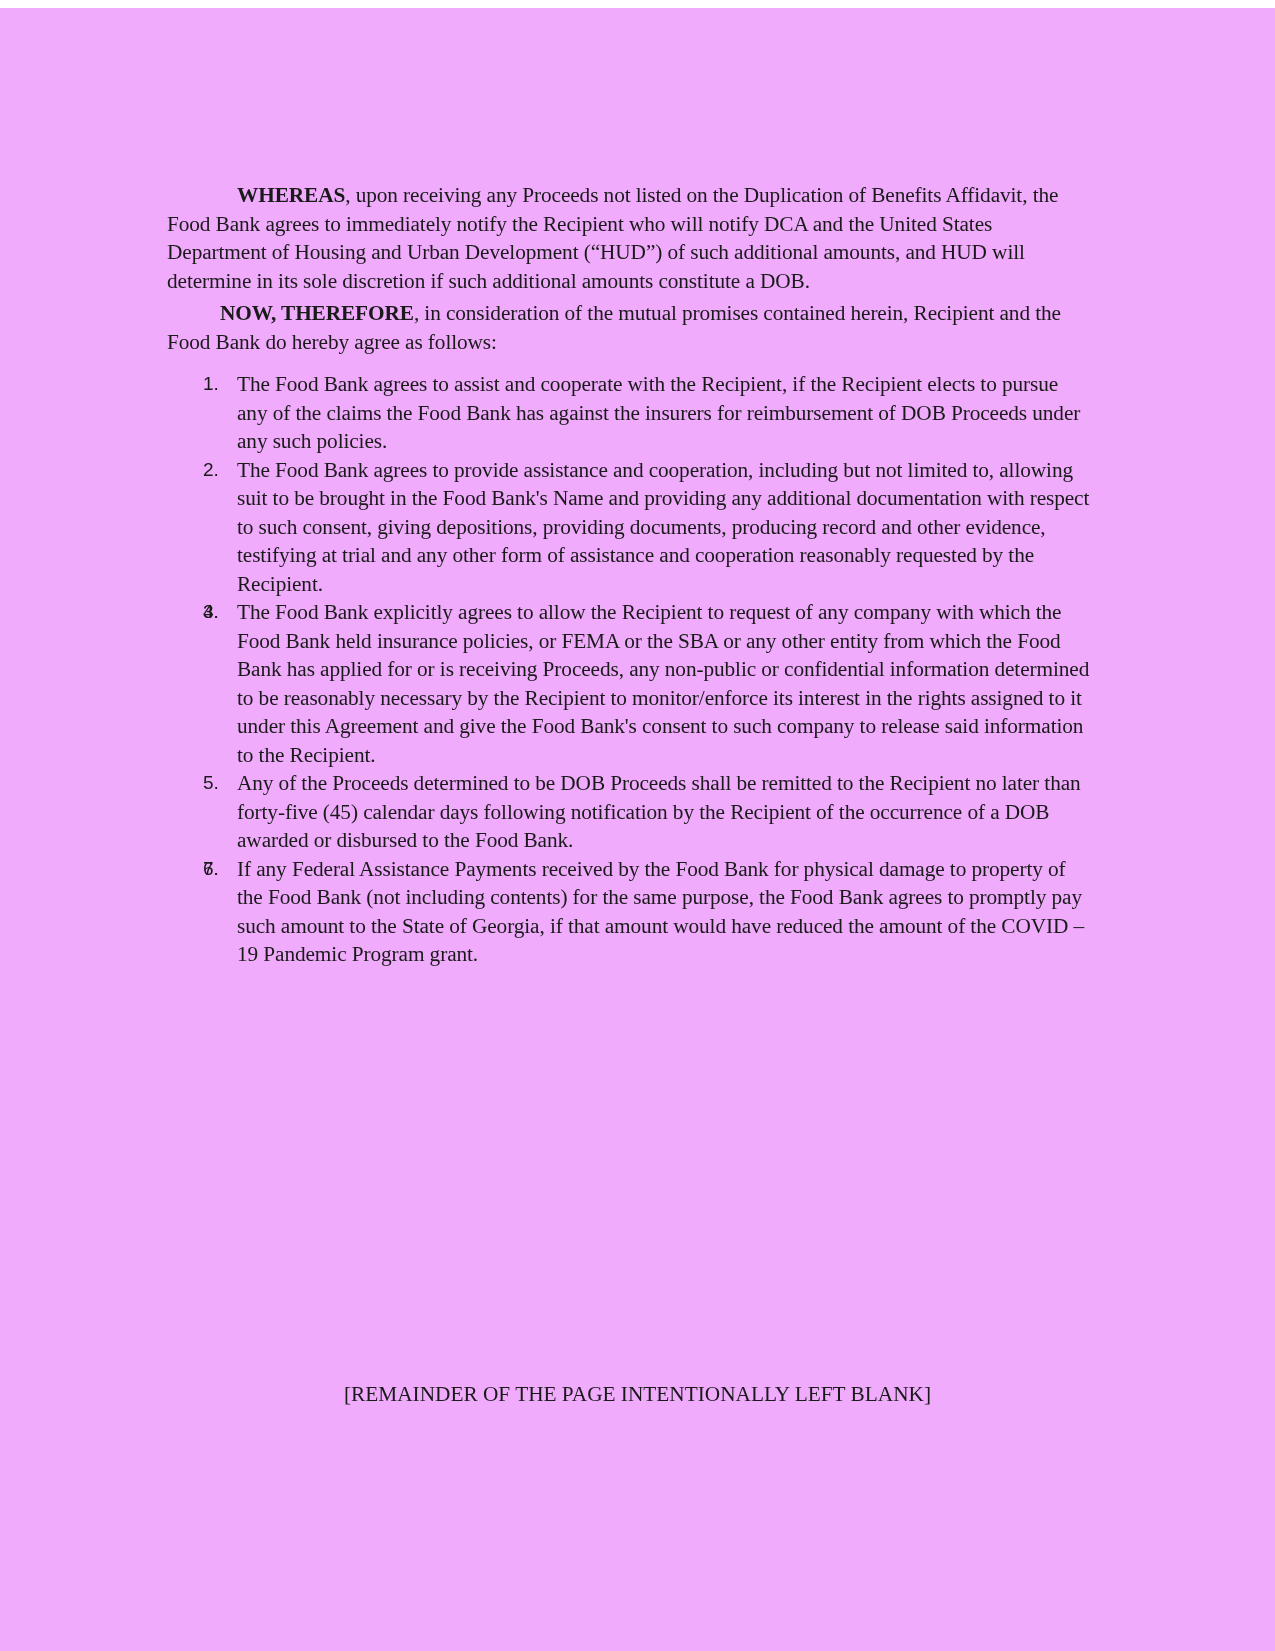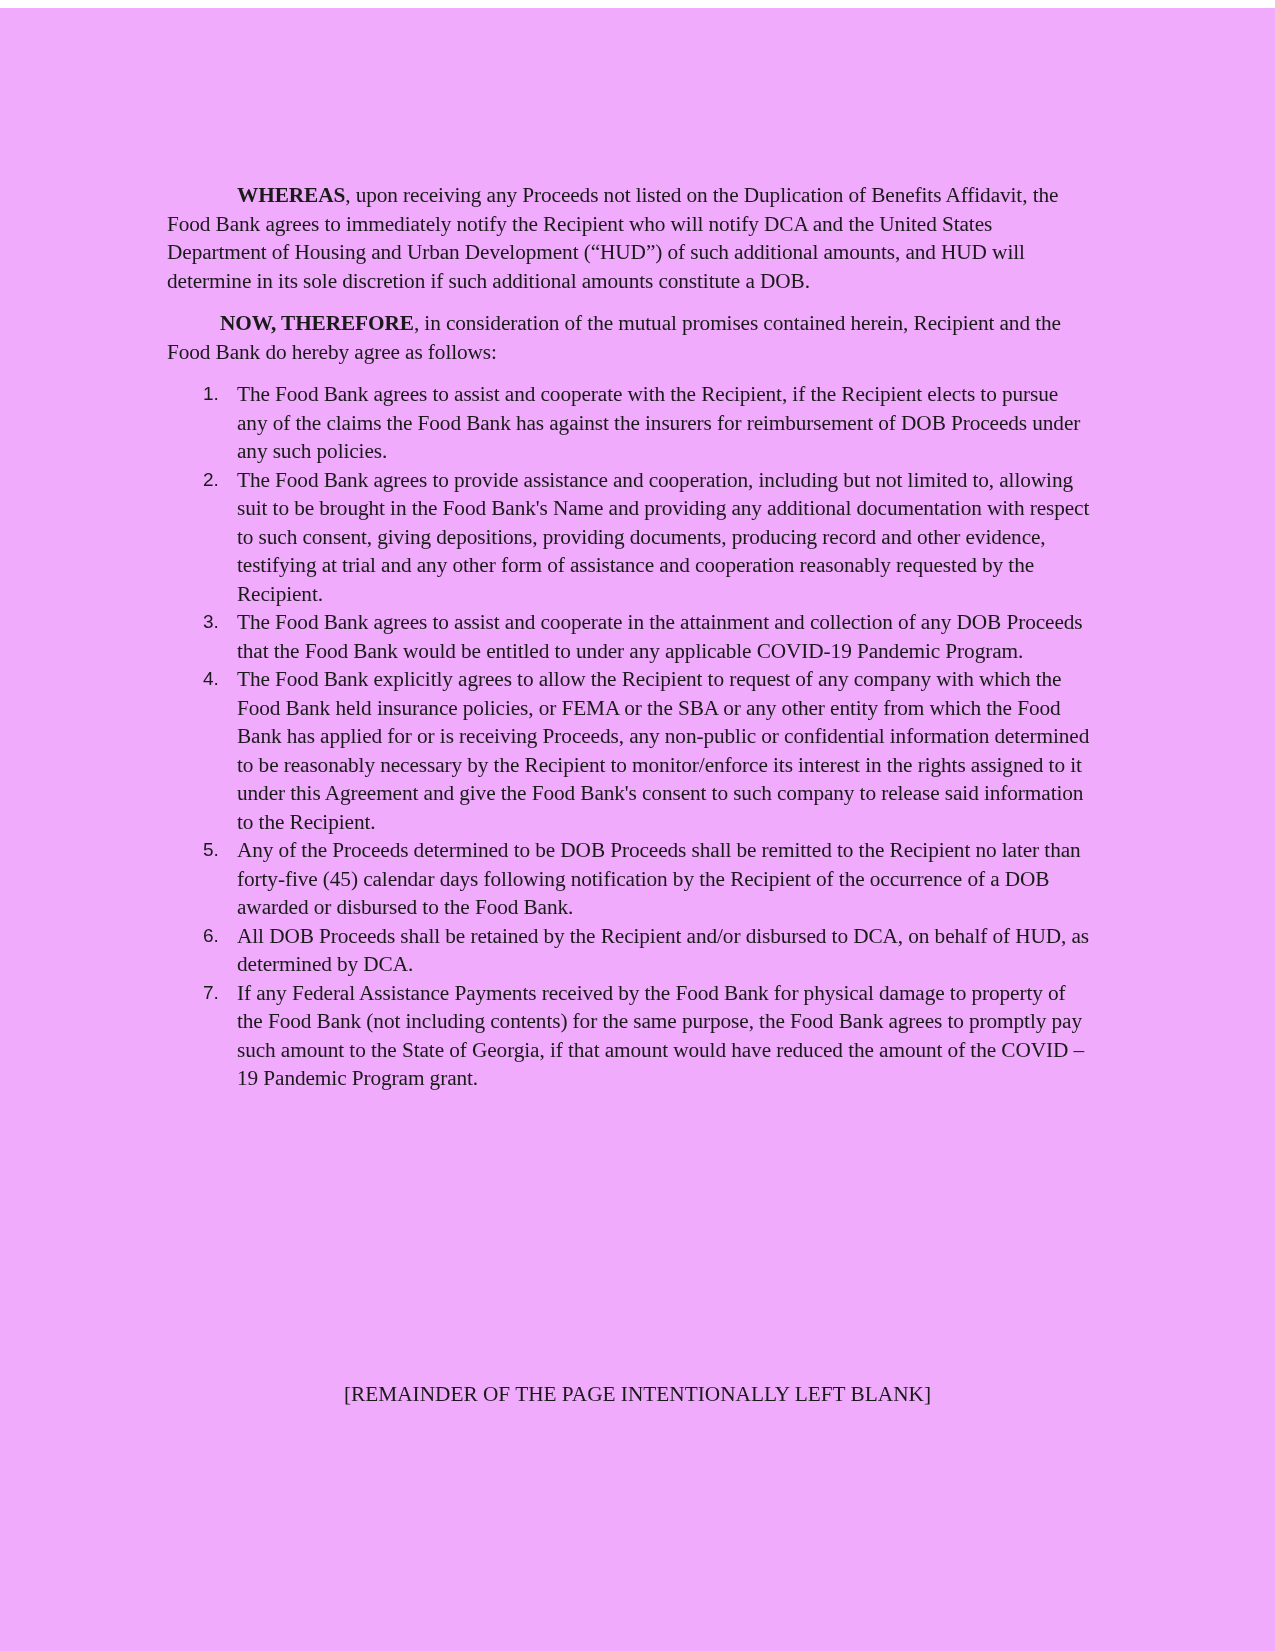--- a/index.html
+++ b/index.html
@@ -70,46 +70,44 @@
   </style>
 </head>
 <body>
 
 <div class="page">
 
   <div class="body-text" style="top:173px;">
 
     <p class="para indent"><span class="bold">WHEREAS</span><span>, upon receiving any Proceeds not listed on the Duplication of Benefits Affidavit, the Food Bank agrees to immediately notify the Recipient who will notify DCA and the United States Department of Housing and Urban Development (“HUD”) of such additional amounts, and HUD will determine in its sole discretion if such additional amounts constitute a DOB.</span></p>
 
-    <p class="para indent-small" style="margin-top:14px;"><span class="bold">NOW, THEREFORE</span><span>, in consideration of the mutual promises contained herein, Recipient and the Food Bank do hereby agree as follows:</span></p>
+    <p class="para indent-small" style="margin-top:4px;"><span class="bold">NOW, THEREFORE</span><span>, in consideration of the mutual promises contained herein, Recipient and the Food Bank do hereby agree as follows:</span></p>
 
     <ol class="list" style="margin-top:14px;">
       <li class="list-item">
         <span class="list-num">1.</span>
         <span>The Food Bank agrees to assist and cooperate with the Recipient, if the Recipient elects to pursue any of the claims the Food Bank has against the insurers for reimbursement of DOB Proceeds under any such policies.</span>
       </li>
       <li class="list-item">
         <span class="list-num">2.</span>
         <span>The Food Bank agrees to provide assistance and cooperation, including but not limited to, allowing suit to be brought in the Food Bank's Name and providing any additional documentation with respect to such consent, giving depositions, providing documents, producing record and other evidence, testifying at trial and any other form of assistance and cooperation reasonably requested by the Recipient.</span>
       </li>
       <li class="list-item">
         <span class="list-num">3.</span>
-        <span>The Food Bank agrees to assist and cooperate in the attainment and collection of any DOB Proceeds that the Food Bank would be entitled to under any applicable COVID-19 Pandemic Program.</span>
       </li>
       <li class="list-item">
         <span class="list-num">4.</span>
         <span>The Food Bank explicitly agrees to allow the Recipient to request of any company with which the Food Bank held insurance policies, or FEMA or the SBA or any other entity from which the Food Bank has applied for or is receiving Proceeds, any non-public or confidential information determined to be reasonably necessary by the Recipient to monitor/enforce its interest in the rights assigned to it under this Agreement and give the Food Bank's consent to such company to release said information to the Recipient.</span>
       </li>
       <li class="list-item">
         <span class="list-num">5.</span>
         <span>Any of the Proceeds determined to be DOB Proceeds shall be remitted to the Recipient no later than forty-five (45) calendar days following notification by the Recipient of the occurrence of a DOB awarded or disbursed to the Food Bank.</span>
       </li>
       <li class="list-item">
         <span class="list-num">6.</span>
-        <span>All DOB Proceeds shall be retained by the Recipient and/or disbursed to DCA, on behalf of HUD, as determined by DCA.</span>
       </li>
       <li class="list-item">
         <span class="list-num">7.</span>
         <span>If any Federal Assistance Payments received by the Food Bank for physical damage to property of the Food Bank (not including contents) for the same purpose, the Food Bank agrees to promptly pay such amount to the State of Georgia, if that amount would have reduced the amount of the COVID – 19 Pandemic Program grant.</span>
       </li>
     </ol>
   </div>
 
   <div class="center-line" style="top:1352px;margin-top:20px;">[REMAINDER OF THE PAGE INTENTIONALLY LEFT BLANK]</div>
 

